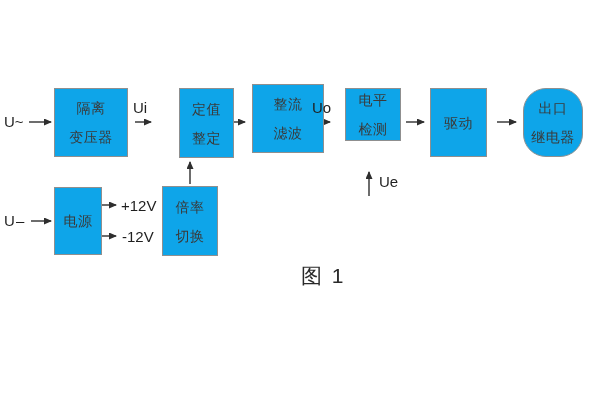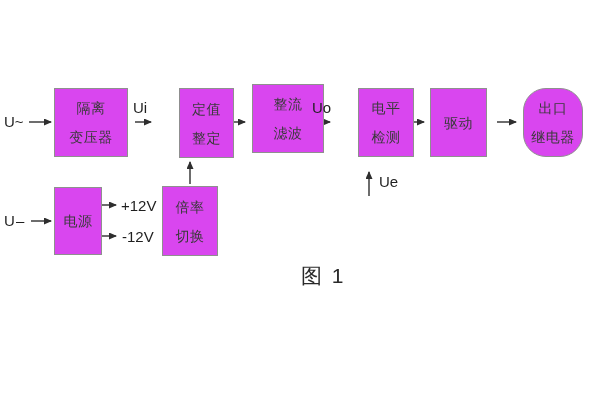--- a/index.html
+++ b/index.html
@@ -13,21 +13,21 @@
   }
   .wires {
     position: absolute;
     left: 0; top: 0;
     width: 600px; height: 400px;
   }
   .block {
     position: absolute;
     box-sizing: border-box;
     border: 1px solid #8f8f8f;
-    background: #d946ef;
+    background: #0ea5e9;
     display: flex;
     flex-direction: column;
     align-items: center;
     justify-content: center;
     gap: 15px;
     color: #3a3a3a;
     font-size: 14px;
   }
   .block .bline { line-height: 1; letter-spacing: 0.5px; white-space: nowrap; }
   .lbl {
@@ -41,21 +41,21 @@
     position: absolute;
     color: #2a2a2a;
     font-size: 21px;
     line-height: 1;
     letter-spacing: 2px;
   }
   
   #b-isolation { left: 54px;  top: 88px;  width: 74px; height: 69px; }
   #b-setting   { left: 179px; top: 88px;  width: 55px; height: 70px; }
   #b-rectifier { left: 252px; top: 84px;  width: 72px; height: 69px; }
-  #b-level     { left: 358px; top: 88px;  width: 56px; height: 69px; }
+  #b-level     { left: 345px; top: 88px;  width: 56px; height: 53px; }
   #b-driver    { left: 430px; top: 88px;  width: 57px; height: 69px; }
   #b-relay     { left: 523px; top: 88px;  width: 60px; height: 69px; border-radius: 23px; }
   #b-power     { left: 54px;  top: 187px; width: 48px; height: 68px; }
   #b-ratio     { left: 162px; top: 186px; width: 56px; height: 70px; }
   #b-reference { left: 329px; top: 198px; width: 93px; height: 41px; gap: 0; }
 </style>
 </head>
 <body>
 
 <div class="canvas">

